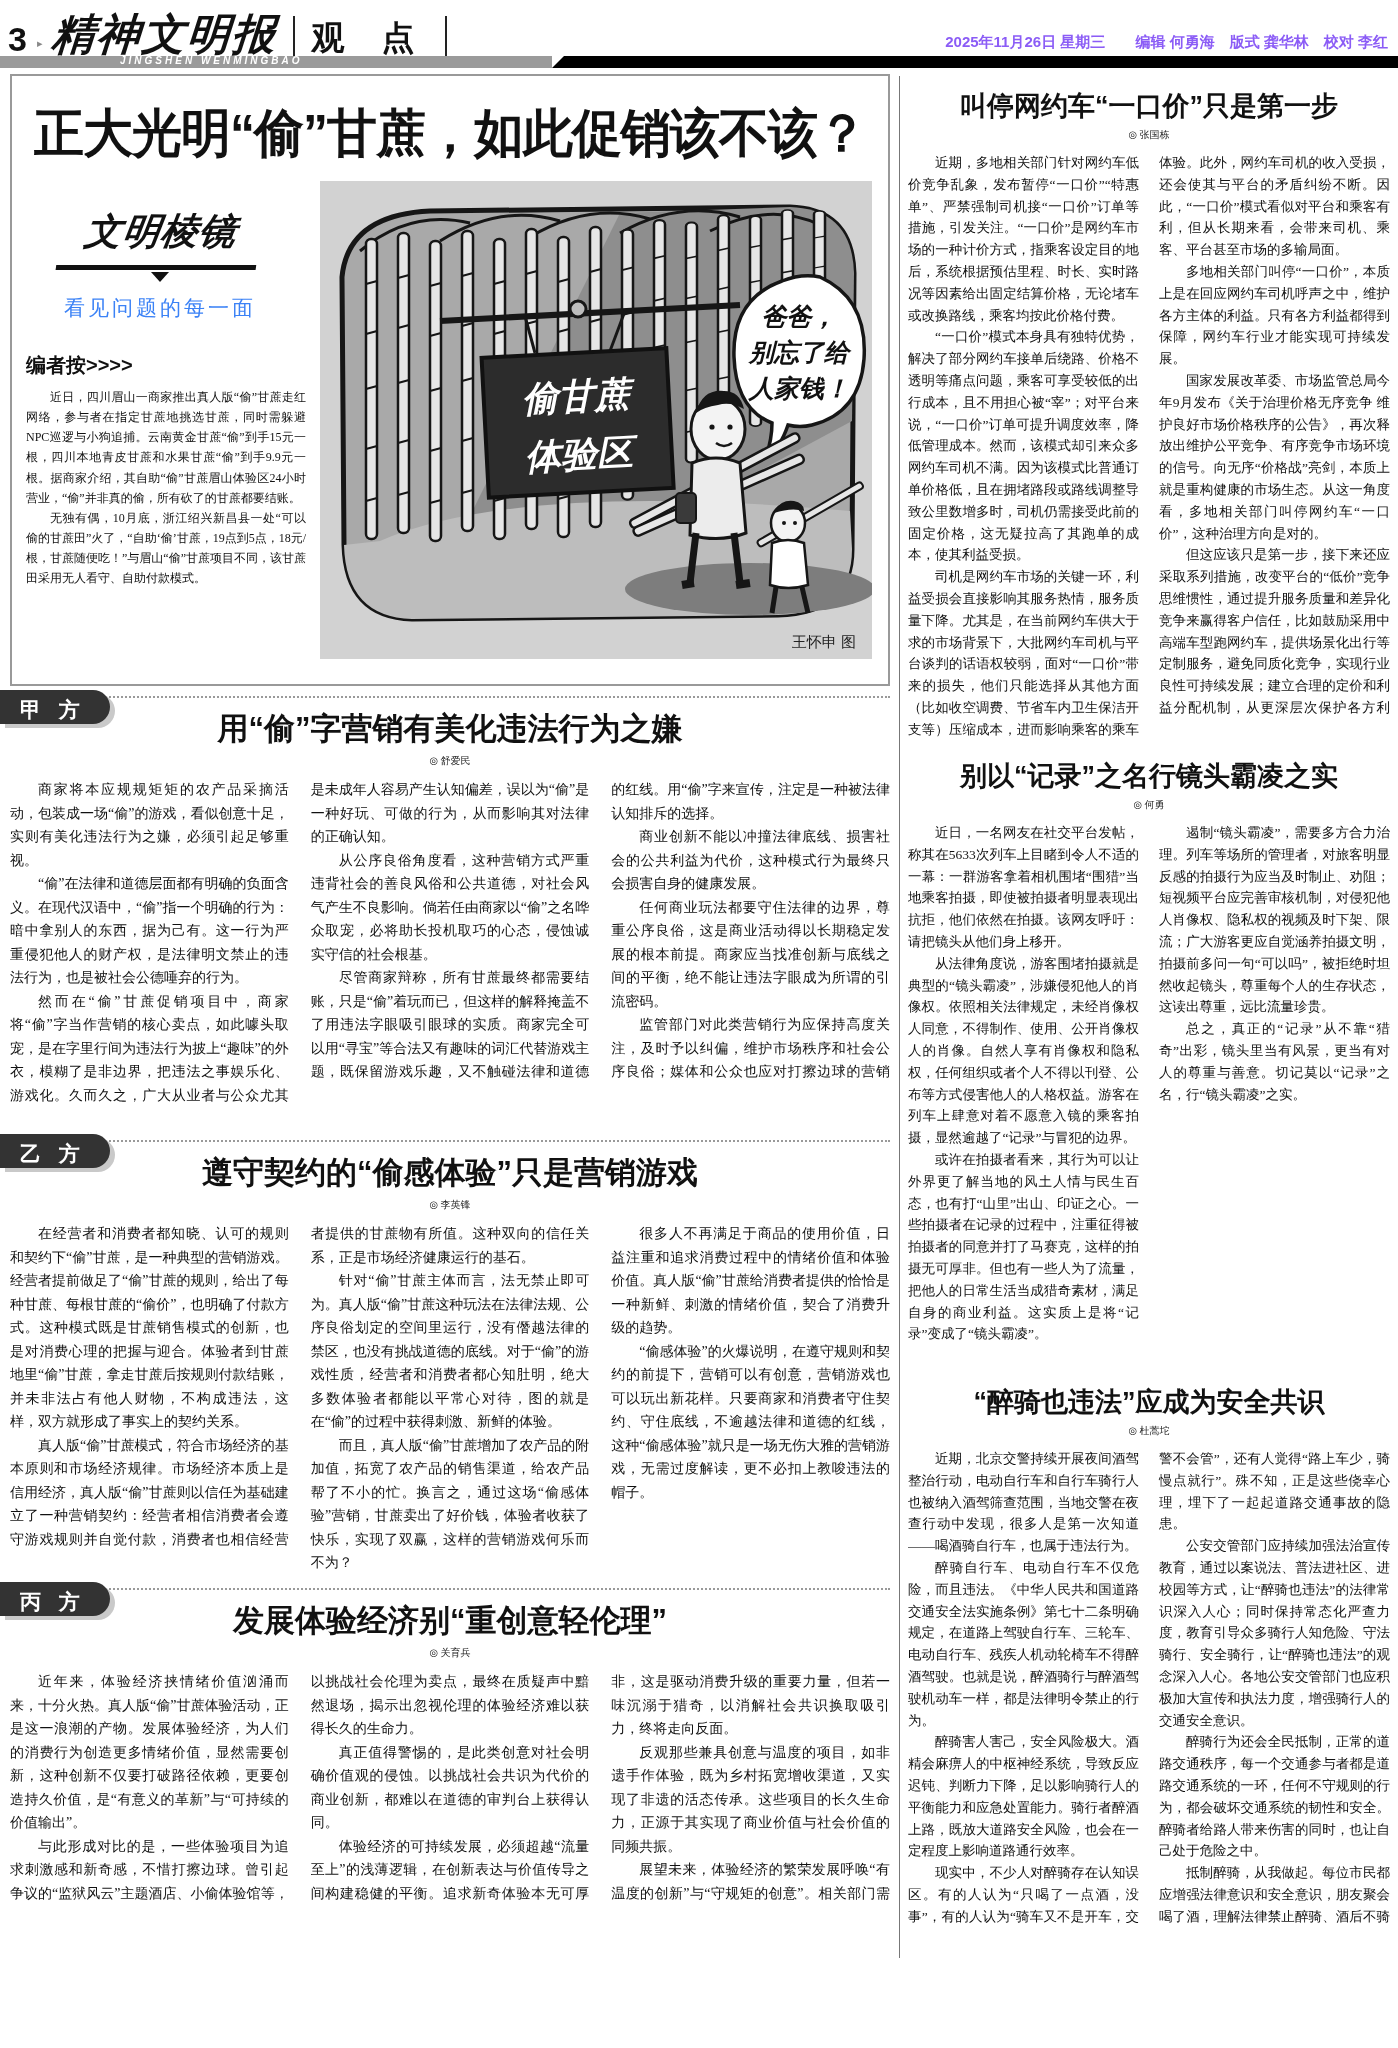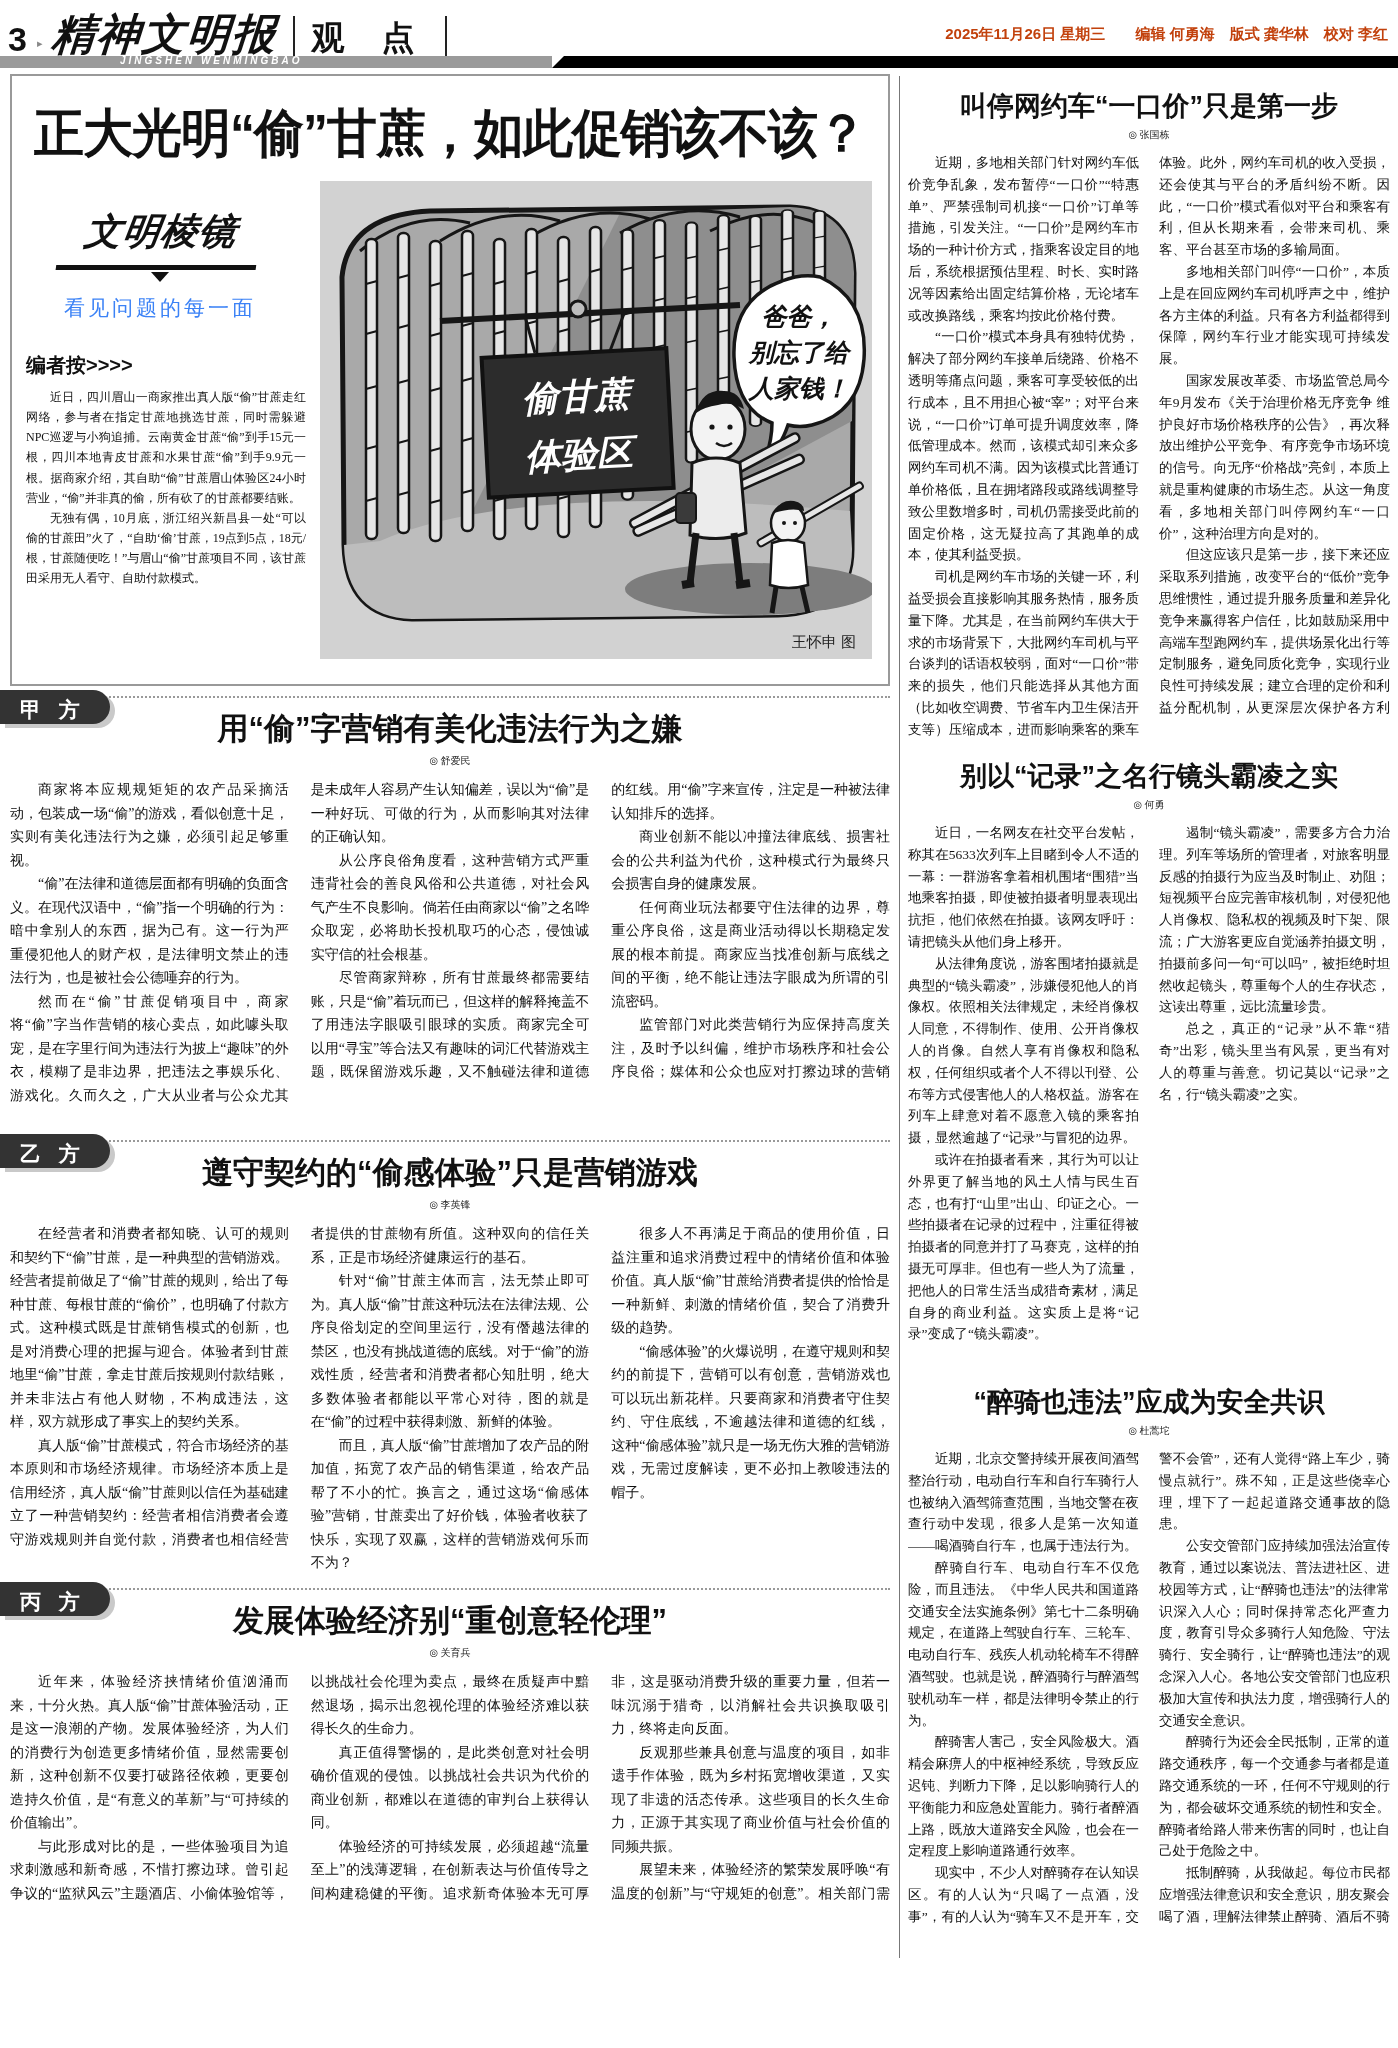--- a/index.html
+++ b/index.html
@@ -8,21 +8,21 @@
   .page{width:1398px;height:2048px;position:relative;background:#fff;}
 
   
   .hdr{display:flex;align-items:flex-end;justify-content:space-between;height:52px;padding:4px 10px 0 8px;}
   .hdr-left{display:flex;align-items:flex-end;gap:10px;}
   .pagenum{font:bold 34px "Liberation Sans",sans-serif;line-height:1;}
   .arrow{font-size:11px;color:#888;padding-bottom:6px;}
   .masthead{font:bold 43px "DejaVu Serif",serif;font-style:italic;letter-spacing:2px;line-height:1;transform:skewX(-4deg);}
   .vbar{width:2px;height:40px;background:#222;margin:0 6px;}
   .sectionname{font:bold 33px "Liberation Sans",sans-serif;letter-spacing:14px;line-height:1;padding-bottom:2px;}
-  .dateline{font:bold 15px "Liberation Sans",sans-serif;color:#c2410c;padding-bottom:12px;white-space:nowrap;}
+  .dateline{font:bold 15px "Liberation Sans",sans-serif;color:#8b5cf6;padding-bottom:4px;white-space:nowrap;}
   .dateline .staff{margin-left:26px;font-weight:bold;}
   .hdr-rule{display:flex;height:12px;width:1398px;}
   .rule-gray{width:552px;background:#9a9a9a;position:relative;}
   .pinyin{position:absolute;left:120px;top:-1px;font:bold 10px "Liberation Sans",sans-serif;
           font-style:italic;color:#fff;letter-spacing:3px;}
   .rule-black{flex:1;background:#000;clip-path:polygon(12px 0,100% 0,100% 100%,0 100%);}
 
   
   .content{display:flex;padding:6px 8px 0 10px;}
   .left-region{width:880px;}

